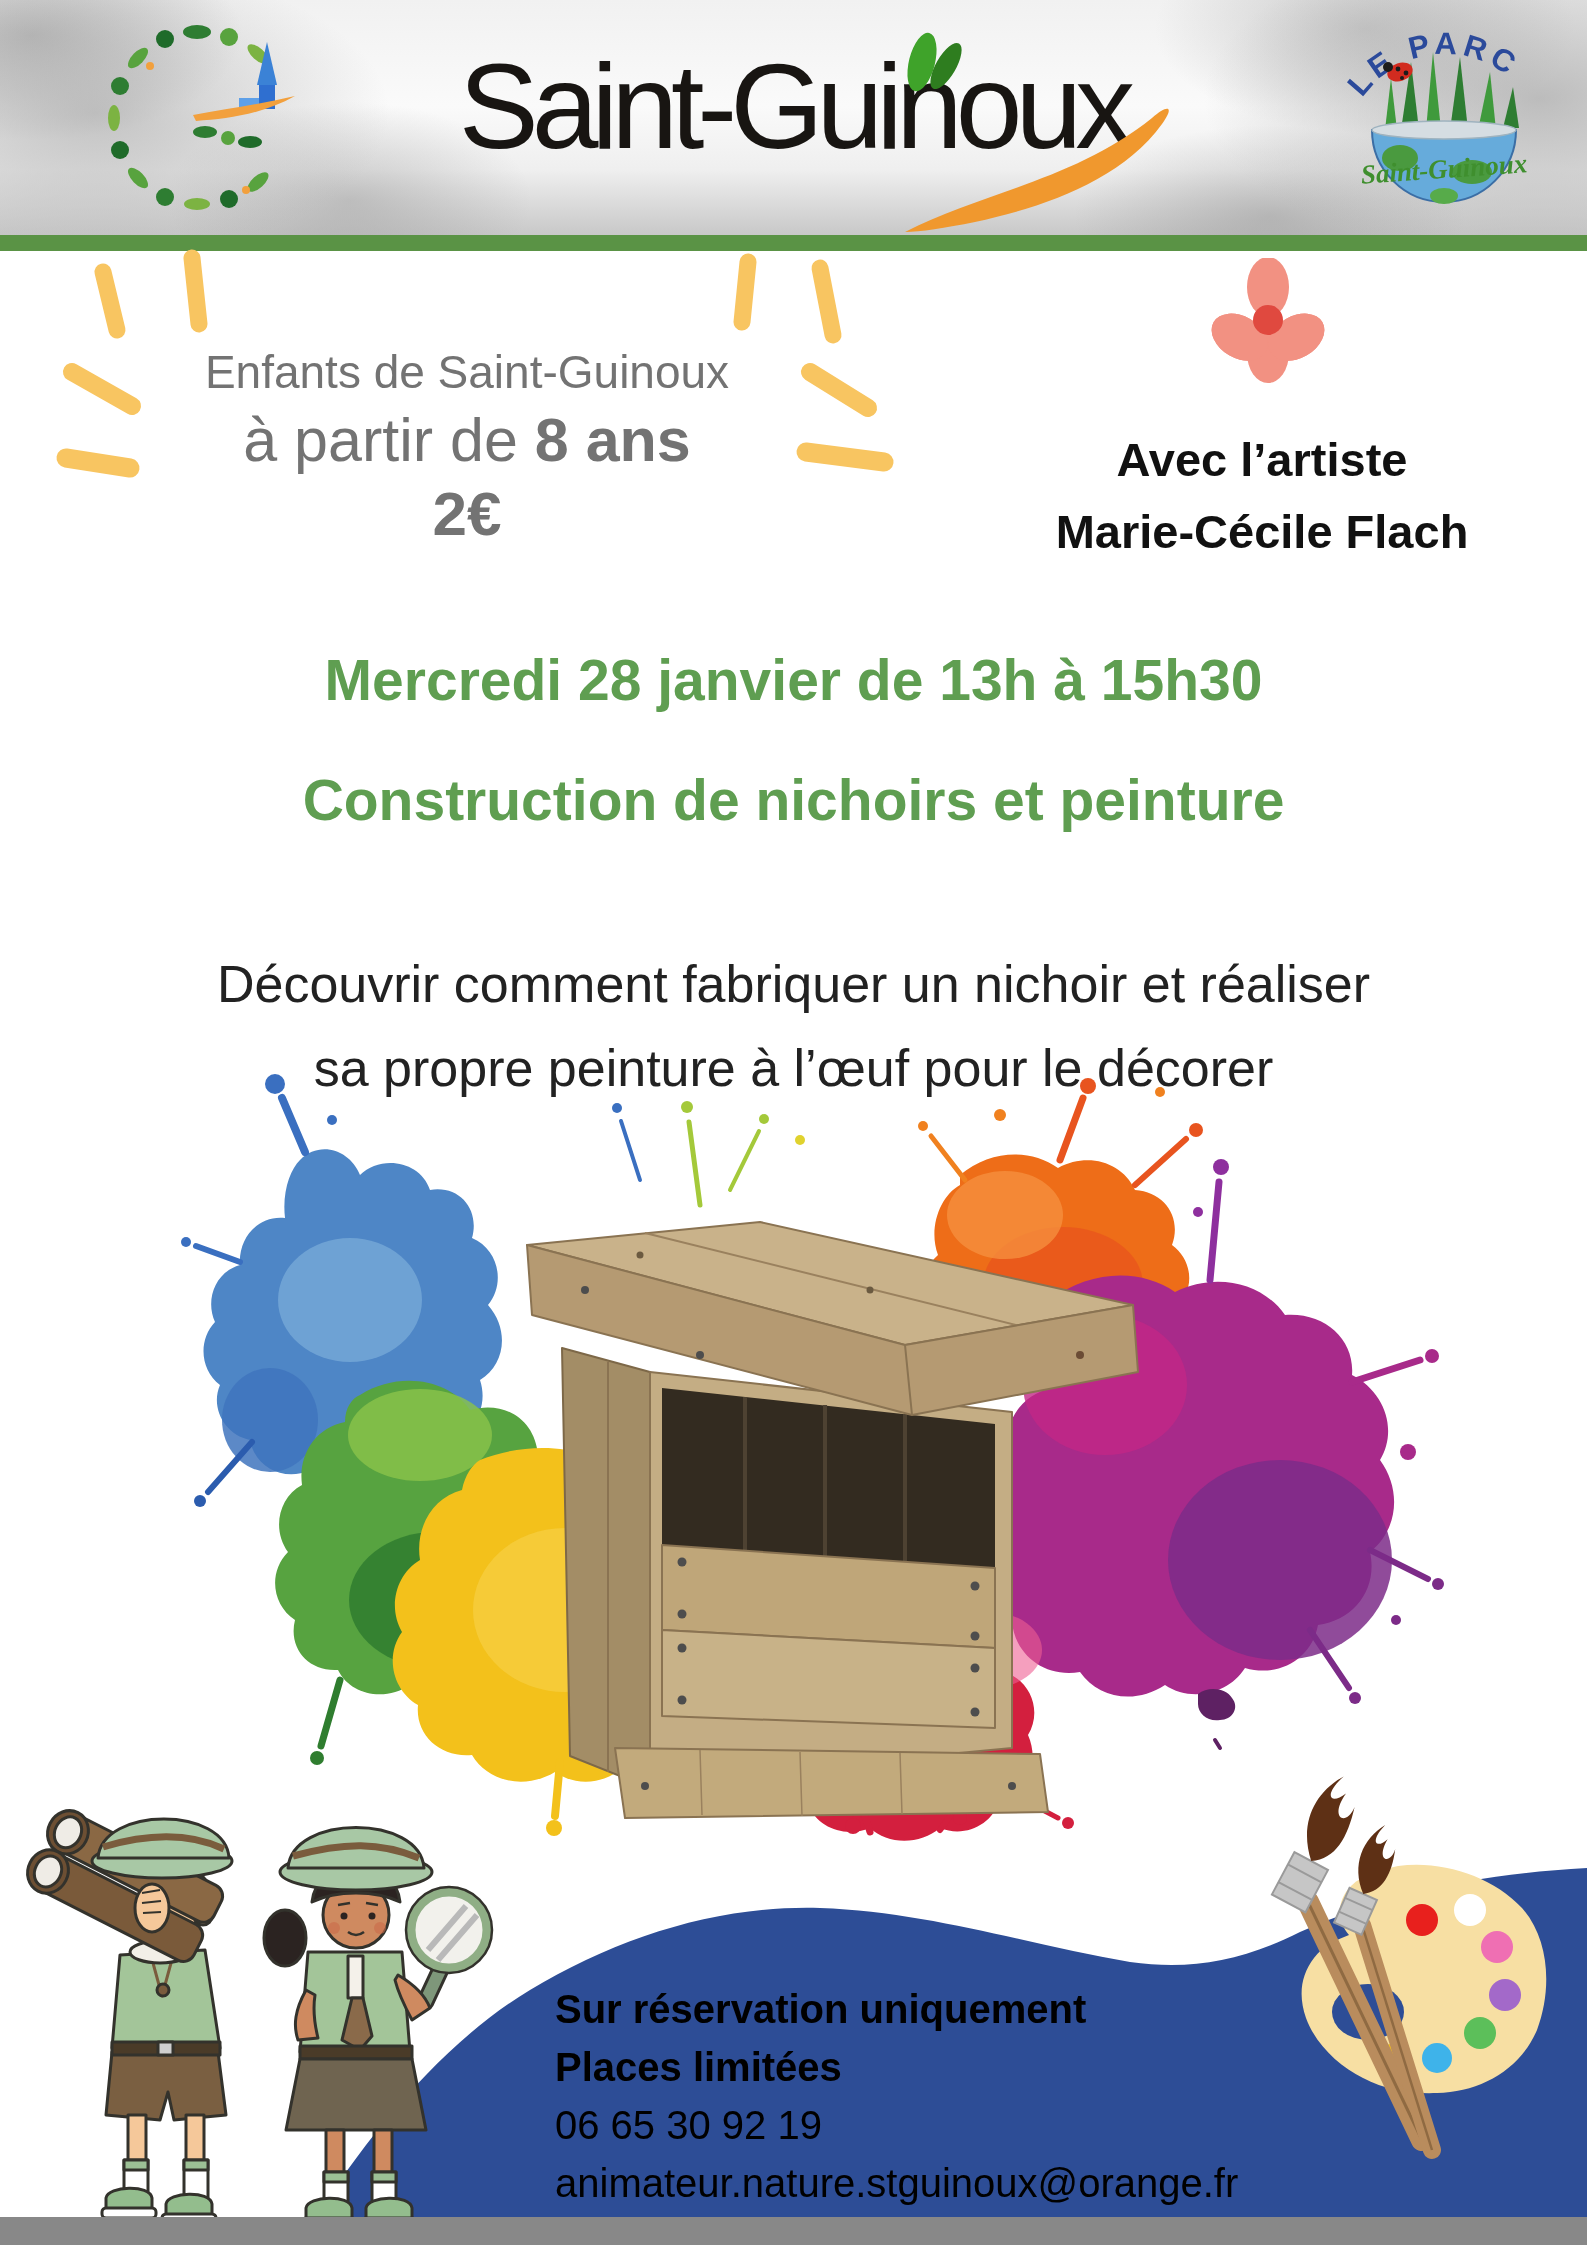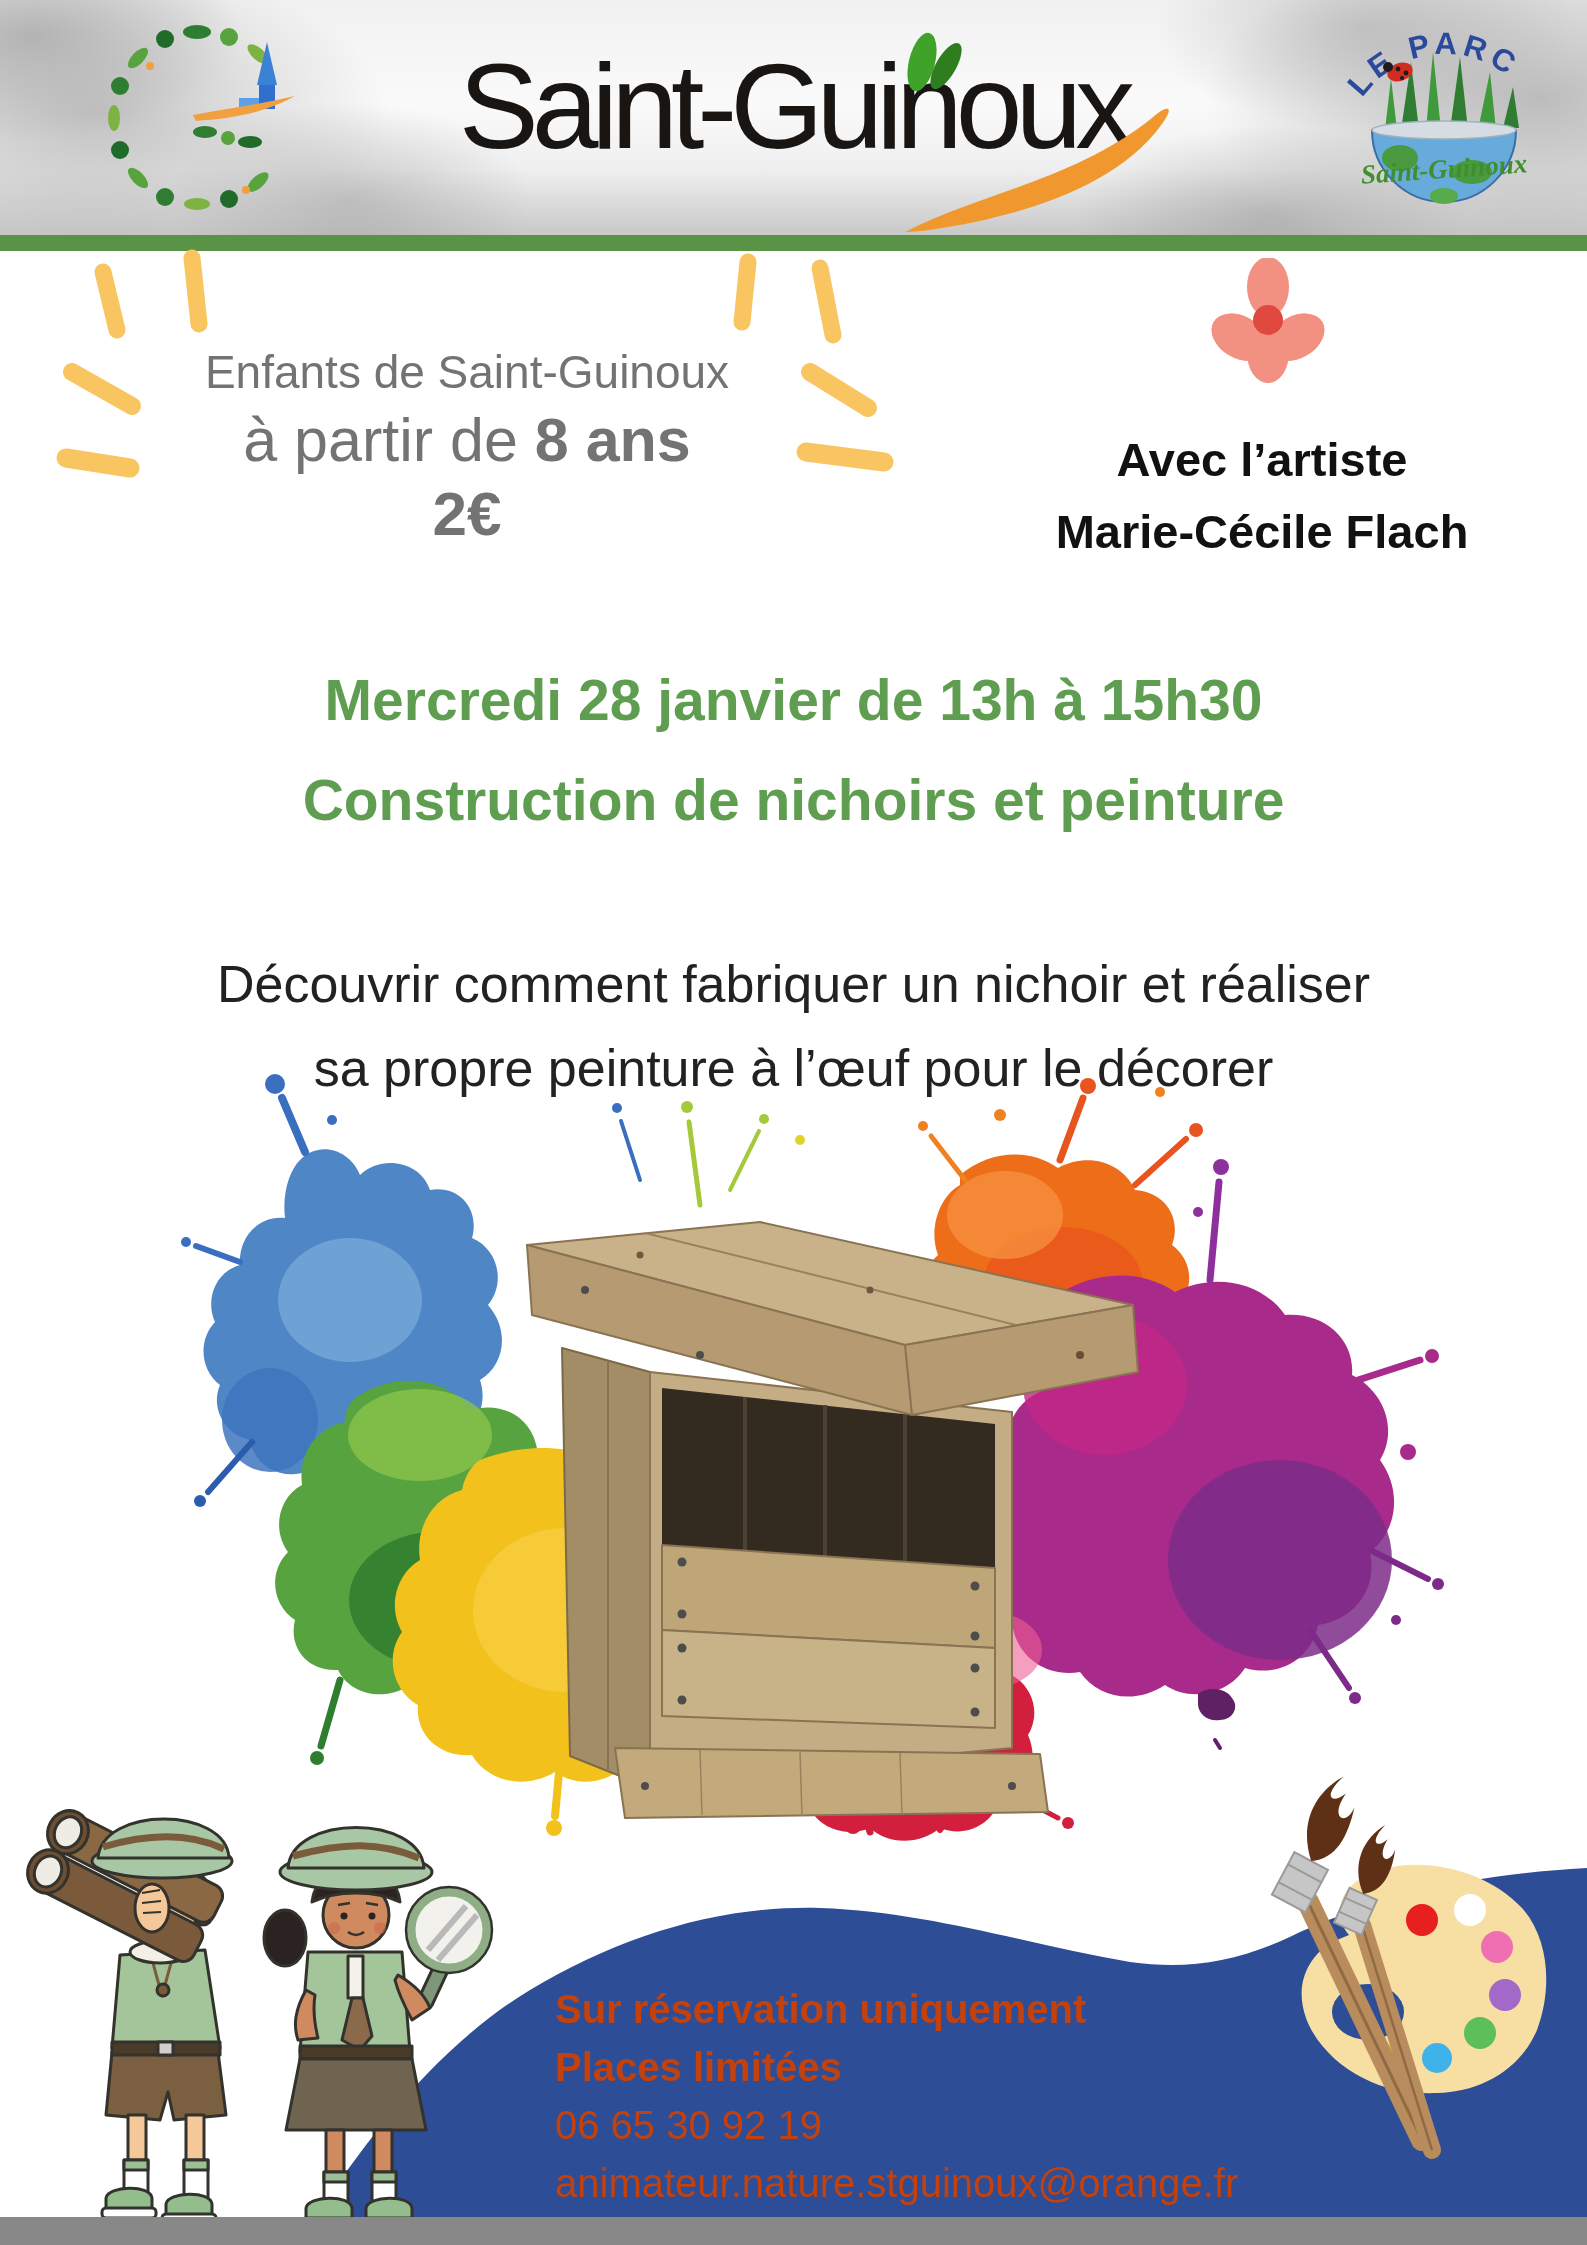--- a/index.html
+++ b/index.html
@@ -25,25 +25,25 @@
   
   .audience{left:107px;top:338px;width:720px;text-align:center;color:#737373;}
   .aud-l1{font-size:46px;line-height:68px;}
   .aud-l2{font-size:61px;line-height:68px;}
   .aud-price{font-size:62px;font-weight:bold;line-height:80px;}
   .artist{left:982px;top:424px;width:560px;text-align:center;color:#111;
           font-size:47px;font-weight:bold;line-height:72px;}
 
   
   .h-green{left:0;width:1587px;text-align:center;color:#5f9e51;font-weight:bold;font-size:57px;line-height:1;}
-  .h1{top:652px;margin-top:20px;} .h2{top:772px;}
+  .h1{top:652px;} .h2{top:772px;}
   .desc{left:0;width:1587px;text-align:center;color:#222;font-size:52px;line-height:84px;top:942px;}
 
   
-  .booking{left:555px;top:1980px;width:900px;color:#c2410c;font-size:40px;line-height:58px;}
+  .booking{left:555px;top:1980px;width:900px;color:#000000;font-size:40px;line-height:58px;}
   .booking .b{font-weight:bold;}
 
   .bold{font-weight:bold;}
 </style>
 </head>
 <body>
 
 <div class="page">
 
   <div class="abs hero"></div>

